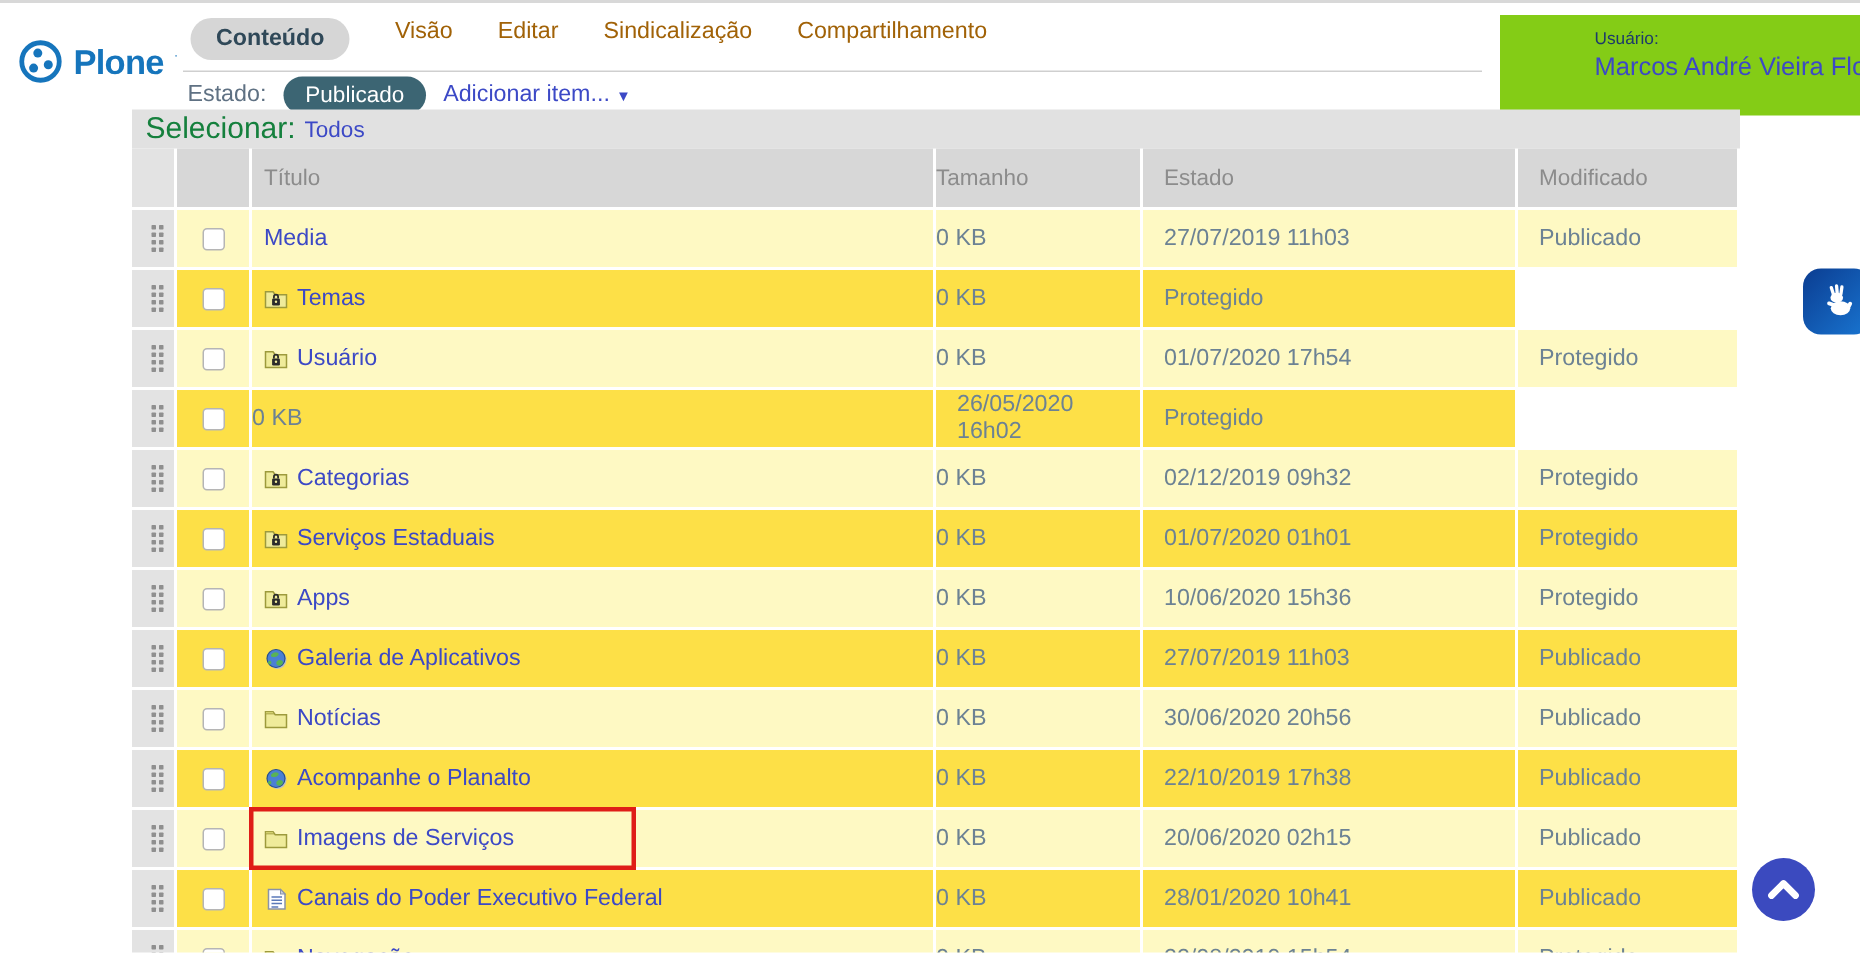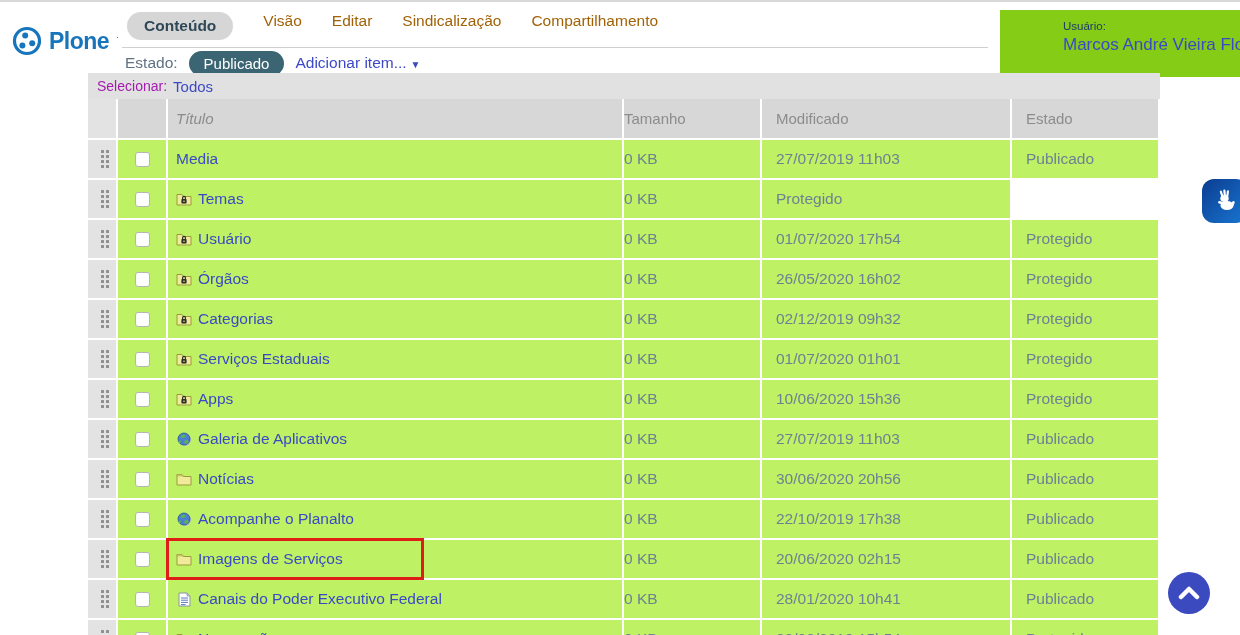--- a/index.html
+++ b/index.html
@@ -24,35 +24,35 @@
   .state-pill{background:#3c6573;color:#ffffff;font-size:15px;border-radius:14px;padding:4px 15px;}
   .add-item{color:#3c49c6;font-size:15.5px;cursor:pointer;}
   .add-caret{color:#3c49c6;font-size:10px;margin-left:4px;}
   .user-box{position:absolute;left:1000px;top:6px;width:240px;height:67px;background:#84cc16;}
   .user-label{position:absolute;left:63px;top:10px;color:#1d3a6b;font-size:11.5px;}
   .user-name{position:absolute;left:63px;top:25px;color:#3c49c6;font-size:17px;white-space:nowrap;cursor:pointer;}
 
   
   .select-bar{position:absolute;left:88px;top:73px;width:1072px;height:26px;background:#e1e1e1;
     display:flex;align-items:center;padding:0;box-sizing:border-box;}
-  .select-label{color:#a21caf;font-size:14px;margin-left:9px;}
+  .select-label{color:#15803d;font-size:20px;margin-left:9px;}
   .select-link{color:#3c49c6;font-size:15px;margin-left:6px;cursor:pointer;}
 
   
   .ct-table{position:absolute;left:88px;top:99px;width:1072px;}
   .ct-row{display:grid;grid-template-columns:28px 48px 454px 136px 248px 146px;column-gap:2px;margin-bottom:2px;}
   .ct-head .cell{background:#d7d7d7;height:39px;color:#8c8c8c;font-size:15px;display:flex;align-items:center;}
   .cell{height:38px;display:flex;align-items:center;box-sizing:border-box;}
   .cell.c-title{padding-left:8px;position:relative;}
-  .ct-head .cell.c-title{font-style:italic;}
+  .ct-head .cell.c-title{}
   .cell.c-size{}
   .cell.c-mod{padding-left:14px;}
   .cell.c-state{padding-left:14px;}
-  .row-odd .cell{background:#bef264;}
-  .row-even .cell{background:#bef264;}
+  .row-odd .cell{background:#fef9c3;}
+  .row-even .cell{background:#fde047;}
   .cell.c-drag{background:#e3e3e3 !important;justify-content:center;cursor:grab;}
   .cell.c-check{justify-content:center;}
   .muted{color:#6c8294;font-size:15.5px;}
   .title-link{color:#3c49c6;font-size:15.5px;text-decoration:none;cursor:pointer;white-space:nowrap;}
   .row-icon{display:inline-flex;width:16px;height:15px;margin-right:6px;align-items:center;justify-content:center;}
   input.rowcheck{width:15px;height:15px;accent-color:#ffffff;border:1px solid #b5b5b5;
     appearance:none;background:#fff;border-radius:3px;cursor:pointer;}
   .dots{width:3px;height:3px;background:#8f8f8f;border-radius:0.5px;
     box-shadow:5px 0 #8f8f8f,0 5px #8f8f8f,5px 5px #8f8f8f,0 10px #8f8f8f,5px 10px #8f8f8f,0 15px #8f8f8f,5px 15px #8f8f8f;
     margin-bottom:15px;}
@@ -113,22 +113,22 @@
   <span class="select-label">Selecionar:</span>
   <span class="select-link">Todos</span>
 </div>
 
 <div class="ct-table">
   <div class="ct-row ct-head">
     <div class="cell c-drag"></div>
     <div class="cell c-check"></div>
     <div class="cell c-title">Título</div>
     <div class="cell c-size">Tamanho</div>
+    <div class="cell c-state">Estado</div>
     <div class="cell c-mod">Modificado</div>
-    <div class="cell c-state">Estado</div>
   </div>
   <div id="rows-container">
   <div class="ct-row row-odd">
     <div class="cell c-drag">
           <span class="dots"></span>
         </div>
     <div class="cell c-check">
           <input type="checkbox" class="rowcheck" style="">
         </div>
     <div class="cell c-title">
@@ -185,31 +185,20 @@
     <div class="cell c-state muted">Protegido</div>
   </div>
 
   <div class="ct-row row-even">
     <div class="cell c-drag">
           <span class="dots"></span>
         </div>
     <div class="cell c-check">
           <input type="checkbox" class="rowcheck" style="">
         </div>
-    <div class="cell c-title">
-      <span class="row-icon">
-            <svg width="16" height="14" viewBox="0 0 16 14">
-              <path d="M1 2.5h5l1.5 2H15v8.5H1z" fill="#efeb9a" stroke="#9d9a3c" stroke-width="1"></path>
-              <rect x="5.4" y="7" width="5.2" height="4.6" rx="0.8" fill="#2b2b2b"></rect>
-              <path d="M6.6 7V5.8a1.4 1.4 0 0 1 2.8 0V7" fill="none" stroke="#2b2b2b" stroke-width="1.2"></path>
-              <circle cx="8" cy="9.2" r="0.8" fill="#efeb9a"></circle>
-            </svg>
-          </span>
-      <a class="title-link">Órgãos</a>
-    </div>
     <div class="cell c-size muted">0 KB</div>
     <div class="cell c-mod muted">26/05/2020 16h02</div>
     <div class="cell c-state muted">Protegido</div>
   </div>
 
   <div class="ct-row row-odd">
     <div class="cell c-drag">
           <span class="dots"></span>
         </div>
     <div class="cell c-check">

